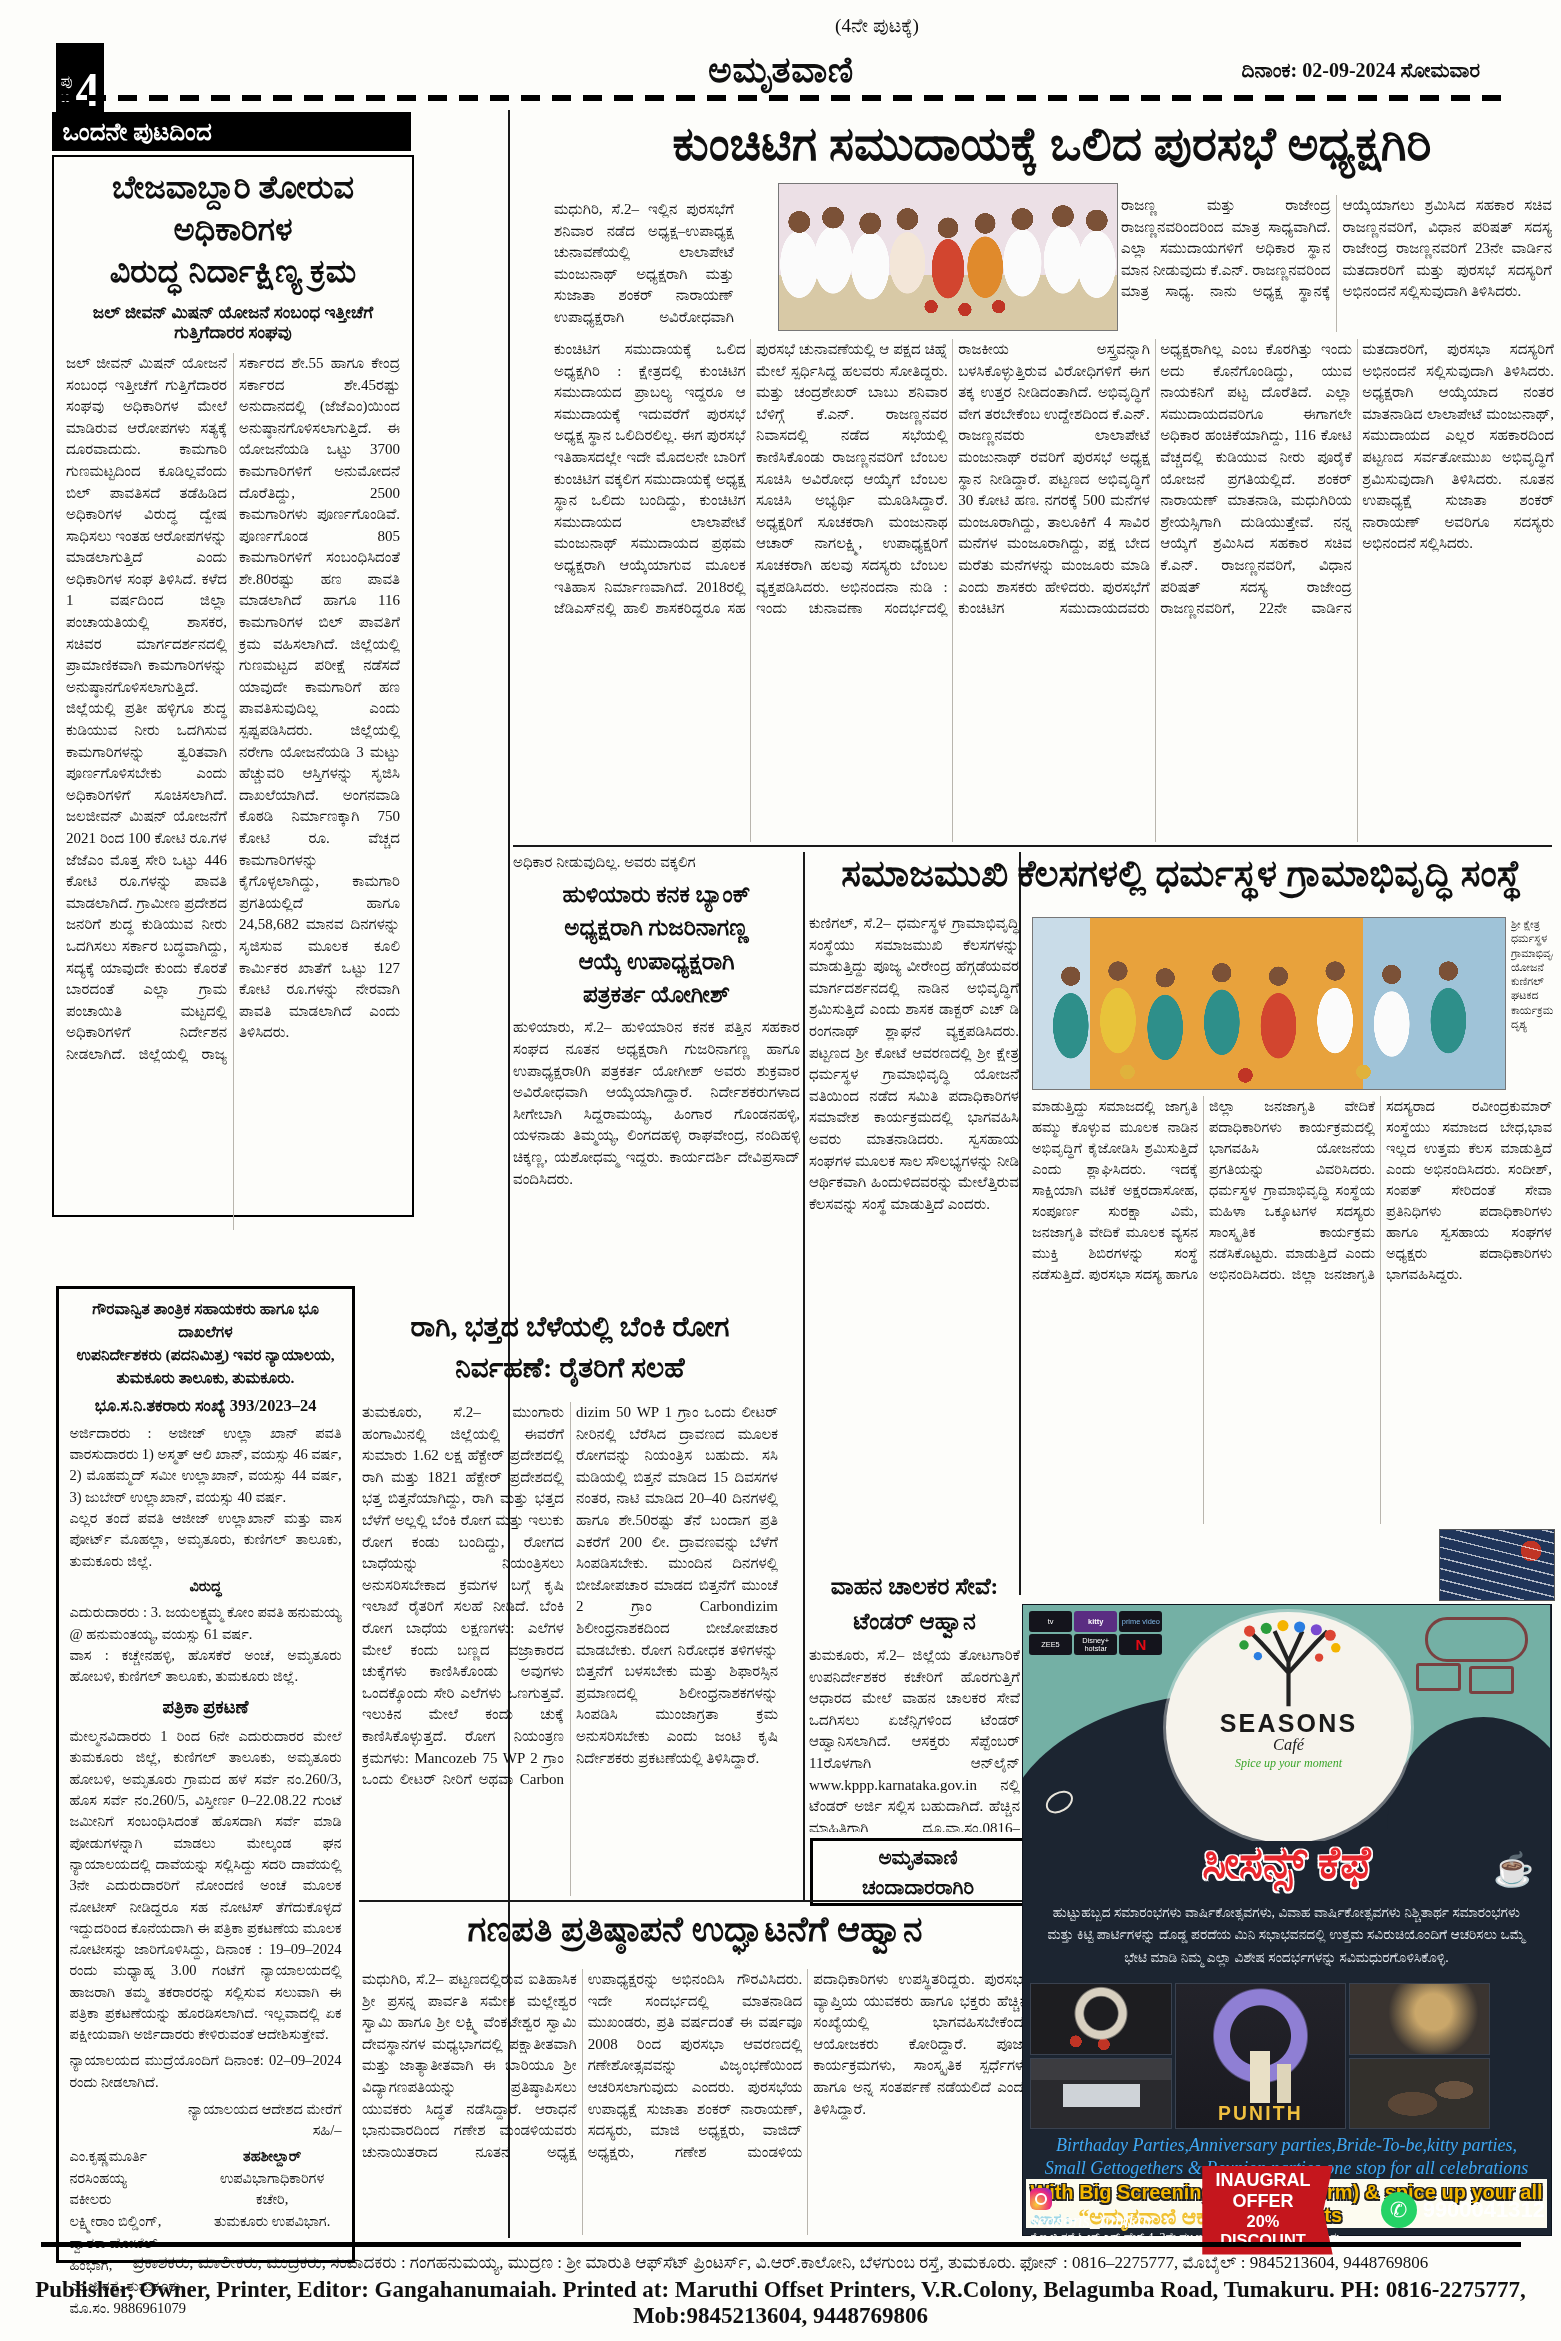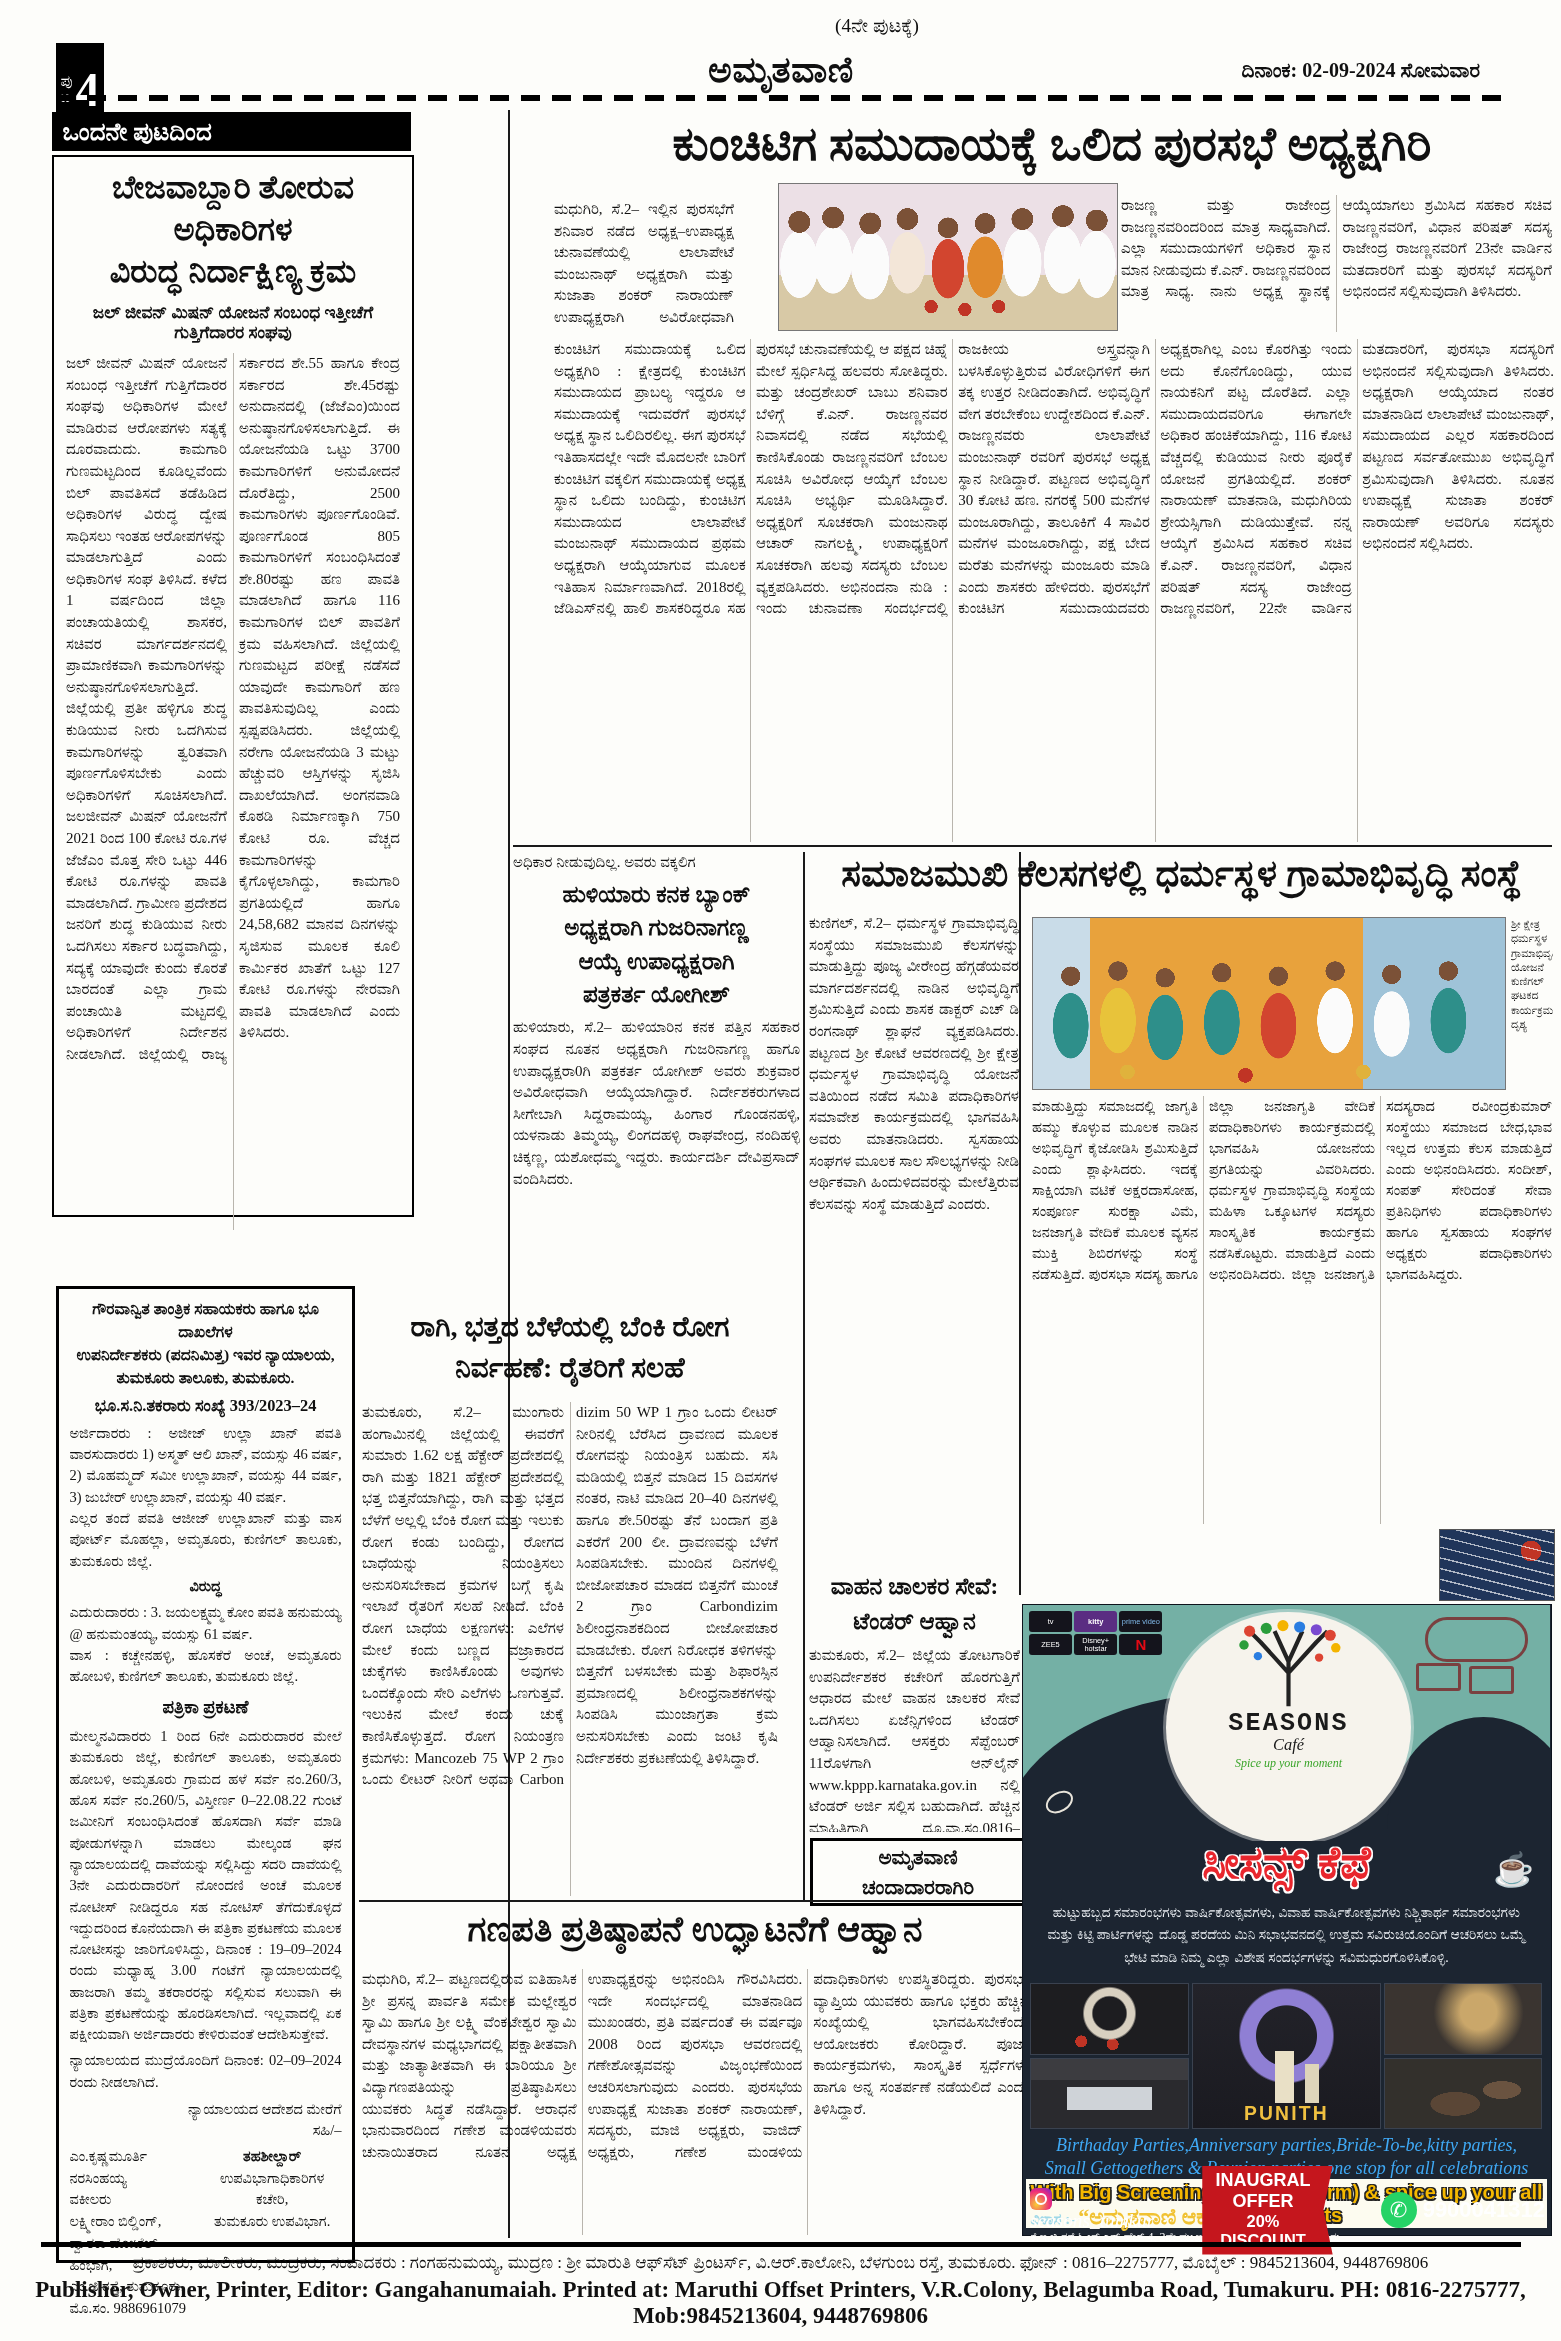--- a/index.html
+++ b/index.html
@@ -97,21 +97,21 @@
   .ott{display:flex;flex-wrap:wrap;gap:2.2px;width:141px;}
   .ott .tile{width:43px;height:21px;border-radius:3px;background:#14141c;color:#fff;font-family:"Liberation Sans",sans-serif;
              font-size:7.4px;display:flex;align-items:center;justify-content:center;text-align:center;line-height:1;}
   .tile.voot{background:#5a2d82;font-weight:bold;}
   .tile.prime{color:#7fb8e8;}
   .tile.netflix{color:#e50914;font-size:15px;font-weight:900;}
   .cloudbox{border:3px solid #7a4040;border-radius:22px;width:97px;height:39px;}
   .screenbox{border:3px solid #7a4040;width:39px;height:22px;border-radius:3px;}
   .oval{background:#f6f3ec;border-radius:50%;display:flex;flex-direction:column;align-items:center;justify-content:flex-start;
         padding-top:7.4px;box-shadow:0 0 0 3px rgba(255,255,255,.35);}
-  .seasons-word{font-size:25px;font-weight:bold;letter-spacing:2.2px;color:#1a1a1a;font-family:Liberation Mono, monospace;}
+  .seasons-word{font-size:25px;font-weight:bold;letter-spacing:2.2px;color:#1a1a1a;font-family:Liberation Sans, sans-serif;}
   .cafe-word{font-size:16.4px;font-style:italic;color:#1a1a1a;margin-top:-3px;}
   .spice{color:#3aa52a;font-style:italic;font-size:12px;margin-top:1.5px;}
   .ad-title{font-size:45px;font-weight:900;color:#e8262d;
      text-shadow:-1.5px -1.5px 0 #fff,1.5px -1.5px 0 #fff,-1.5px 1.5px 0 #fff,1.5px 1.5px 0 #fff,0 2.2px 0 #fff;}
   .ad-para{color:#eef2f6;font-size:13.8px;line-height:1.62;}
   .collage{display:flex;gap:3px;}
   .collage .colx{display:flex;flex-direction:column;gap:3px;flex:1;}
   .cell{flex:1;border:0.7px solid #3a4250;}
   .c-wreath{background:radial-gradient(circle at 50% 42%, transparent 16.4px, #d8d0c0 18px 25px, transparent 27px),
             radial-gradient(circle 6px at 32% 82%, #c03425 98%, transparent),
@@ -300,21 +300,21 @@
         </svg>
         <div class="seasons-word">SEASONS</div>
         <div class="cafe-word">Café</div>
         <div class="spice">Spice up your moment</div>
       </div>
       <div class="abs" style="left:22px;top:187px;width:25px;height:16.4px;border:2.2px solid #e8e4da;border-radius:50%;transform:rotate(-30deg);"></div>
     </div>
     <div class="abs ctr ad-title" style="left:0;top:232px;width:527px;">ಸೀಸನ್ಸ್ ಕೆಫೆ</div>
     <div class="abs" style="right:16.4px;top:245px;font-size:33px;color:#fff;">☕</div>
     <div class="abs ctr ad-para" style="left:16.4px;top:297px;width:494px;">ಹುಟ್ಟುಹಬ್ಬದ ಸಮಾರಂಭಗಳು ವಾರ್ಷಿಕೋತ್ಸವಗಳು, ವಿವಾಹ ವಾರ್ಷಿಕೋತ್ಸವಗಳು ನಿಶ್ಚಿತಾರ್ಥ ಸಮಾರಂಭಗಳು ಮತ್ತು ಕಿಟ್ಟಿ ಪಾರ್ಟಿಗಳನ್ನು ದೊಡ್ಡ ಪರದೆಯ ಮಿನಿ ಸಭಾಭವನದಲ್ಲಿ ಉತ್ತಮ ಸವಿರುಚಿಯೊಂದಿಗೆ ಆಚರಿಸಲು ಒಮ್ಮೆ ಭೇಟಿ ಮಾಡಿ ನಿಮ್ಮ ಎಲ್ಲಾ ವಿಶೇಷ ಸಂದರ್ಭಗಳನ್ನು ಸವಿಮಧುರಗೊಳಿಸಿಕೊಳ್ಳಿ.</div>
-    <div class="abs collage" style="left:7.4px;top:378px;width:512px;height:146px;">
+    <div class="abs collage" style="left:7.4px;top:378px;width:460px;height:146px;">
       <div class="colx">
           <div class="cell c-wreath"></div>
           <div class="cell c-hall"></div>
         </div>
       <div class="colx" style="flex:1.2;">
           <div class="cell c-arch">
         <div class="c-candle"></div>
             <div class="c-candle2"></div>
         <div class="punith">PUNITH</div>
       </div>

